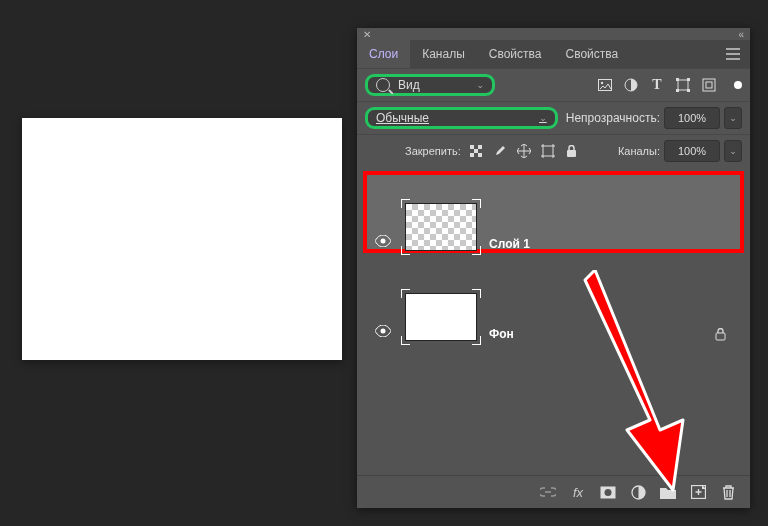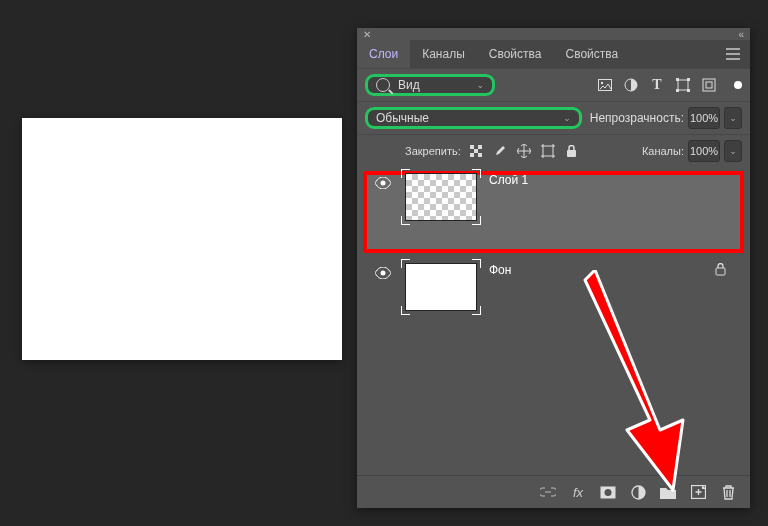--- a/index.html
+++ b/index.html
@@ -13,28 +13,28 @@
   .tab.active { background: #535353; color: #c4b5fd; }
   .panel-menu { margin-left: auto; padding: 6px 10px; cursor: pointer; display:flex; align-items:center; }
   .row { display: flex; align-items: center; padding: 5px 8px; gap: 8px; border-top: 1px solid #484848; }
   .select { background: #3f3f3f; border: 3px solid #22c55e; color: #ddd; border-radius: 9px; height: 22px; display: flex; align-items: center; padding: 0 8px; gap: 8px; cursor: pointer; }
   .select .chev { margin-left: auto; font-size: 9px; color: #aaa; }
   .filter-row .select { width: 130px; }
   .filter-row .search-icn { width: 14px; height: 14px; border: 1.5px solid #ccc; border-radius: 50%; position: relative; }
   .filter-row .search-icn::after { content: ""; position: absolute; width: 6px; height: 1.5px; background: #ccc; transform: rotate(45deg); right: -5px; bottom: -1px; border-radius: 1px; }
   .icons-right { display: flex; gap: 12px; margin-left: auto; align-items: center; }
   .icn { width: 14px; height: 14px; display: inline-flex; align-items: center; justify-content: center; color: #ddd; cursor: pointer; }
-  .blend-row .select { flex: 1; }
+  .blend-row .select { flex: 1; text-decoration: underline; }
   .opacity-group { display: flex; align-items: center; gap: 4px; }
-  .valbox { background: #3f3f3f; border: 1px solid #333; color: #ddd; border-radius: 3px; height: 22px; width: 32px; display: flex; align-items: center; justify-content: center; font-size: 11px; }
+  .valbox { background: #3f3f3f; border: 1px solid #333; color: #ddd; border-radius: 3px; height: 22px; width: 56px; display: flex; align-items: center; justify-content: center; font-size: 11px; }
   .chevbox { background: #3f3f3f; border: 1px solid #333; border-radius: 3px; height: 22px; width: 18px; display: flex; align-items: center; justify-content: center; font-size: 9px; color: #aaa; cursor: pointer; }
   .lock-row { font-size: 11px; padding-left: 48px; }
   .lock-icons { display: flex; gap: 10px; align-items: center; }
   .layers { flex: 1; overflow: hidden; display: flex; flex-direction: column; padding: 6px 8px 0 8px; gap: 12px; }
-  .layer { display: flex; align-items: flex-start; height: 78px; position: relative; padding: 0 8px; }
+  .layer { display: flex; align-items: flex-end; height: 78px; position: relative; padding: 0 8px; font-weight: bold; }
   .layer.selected { background: #6a6a6a; outline: 4px solid #ff0000; outline-offset: -2px; }
   .layer .eye { width: 20px; height: 20px; display: flex; align-items: center; justify-content: center; cursor: pointer; color: #fff; }
   .thumb { width: 72px; height: 48px; margin: 0 12px; border: 1px solid #222; position: relative; background: #fff; }
   .thumb.transparent { background: repeating-conic-gradient(#c9c9c9 0 25%, #fff 0 50%) 0 0/12px 12px; }
   .thumb .corners::before, .thumb .corners::after, .thumb::before, .thumb::after { content:""; position:absolute; width:8px; height:8px; border:1.5px solid #fff; }
   .thumb::before { top:-5px; left:-5px; border-right:none; border-bottom:none; }
   .thumb::after { top:-5px; right:-5px; border-left:none; border-bottom:none; }
   .thumb .corners::before { bottom:-5px; left:-5px; border-right:none; border-top:none; }
   .thumb .corners::after { bottom:-5px; right:-5px; border-left:none; border-top:none; }
   .layer-name { color: #fff; font-size: 12px; }

